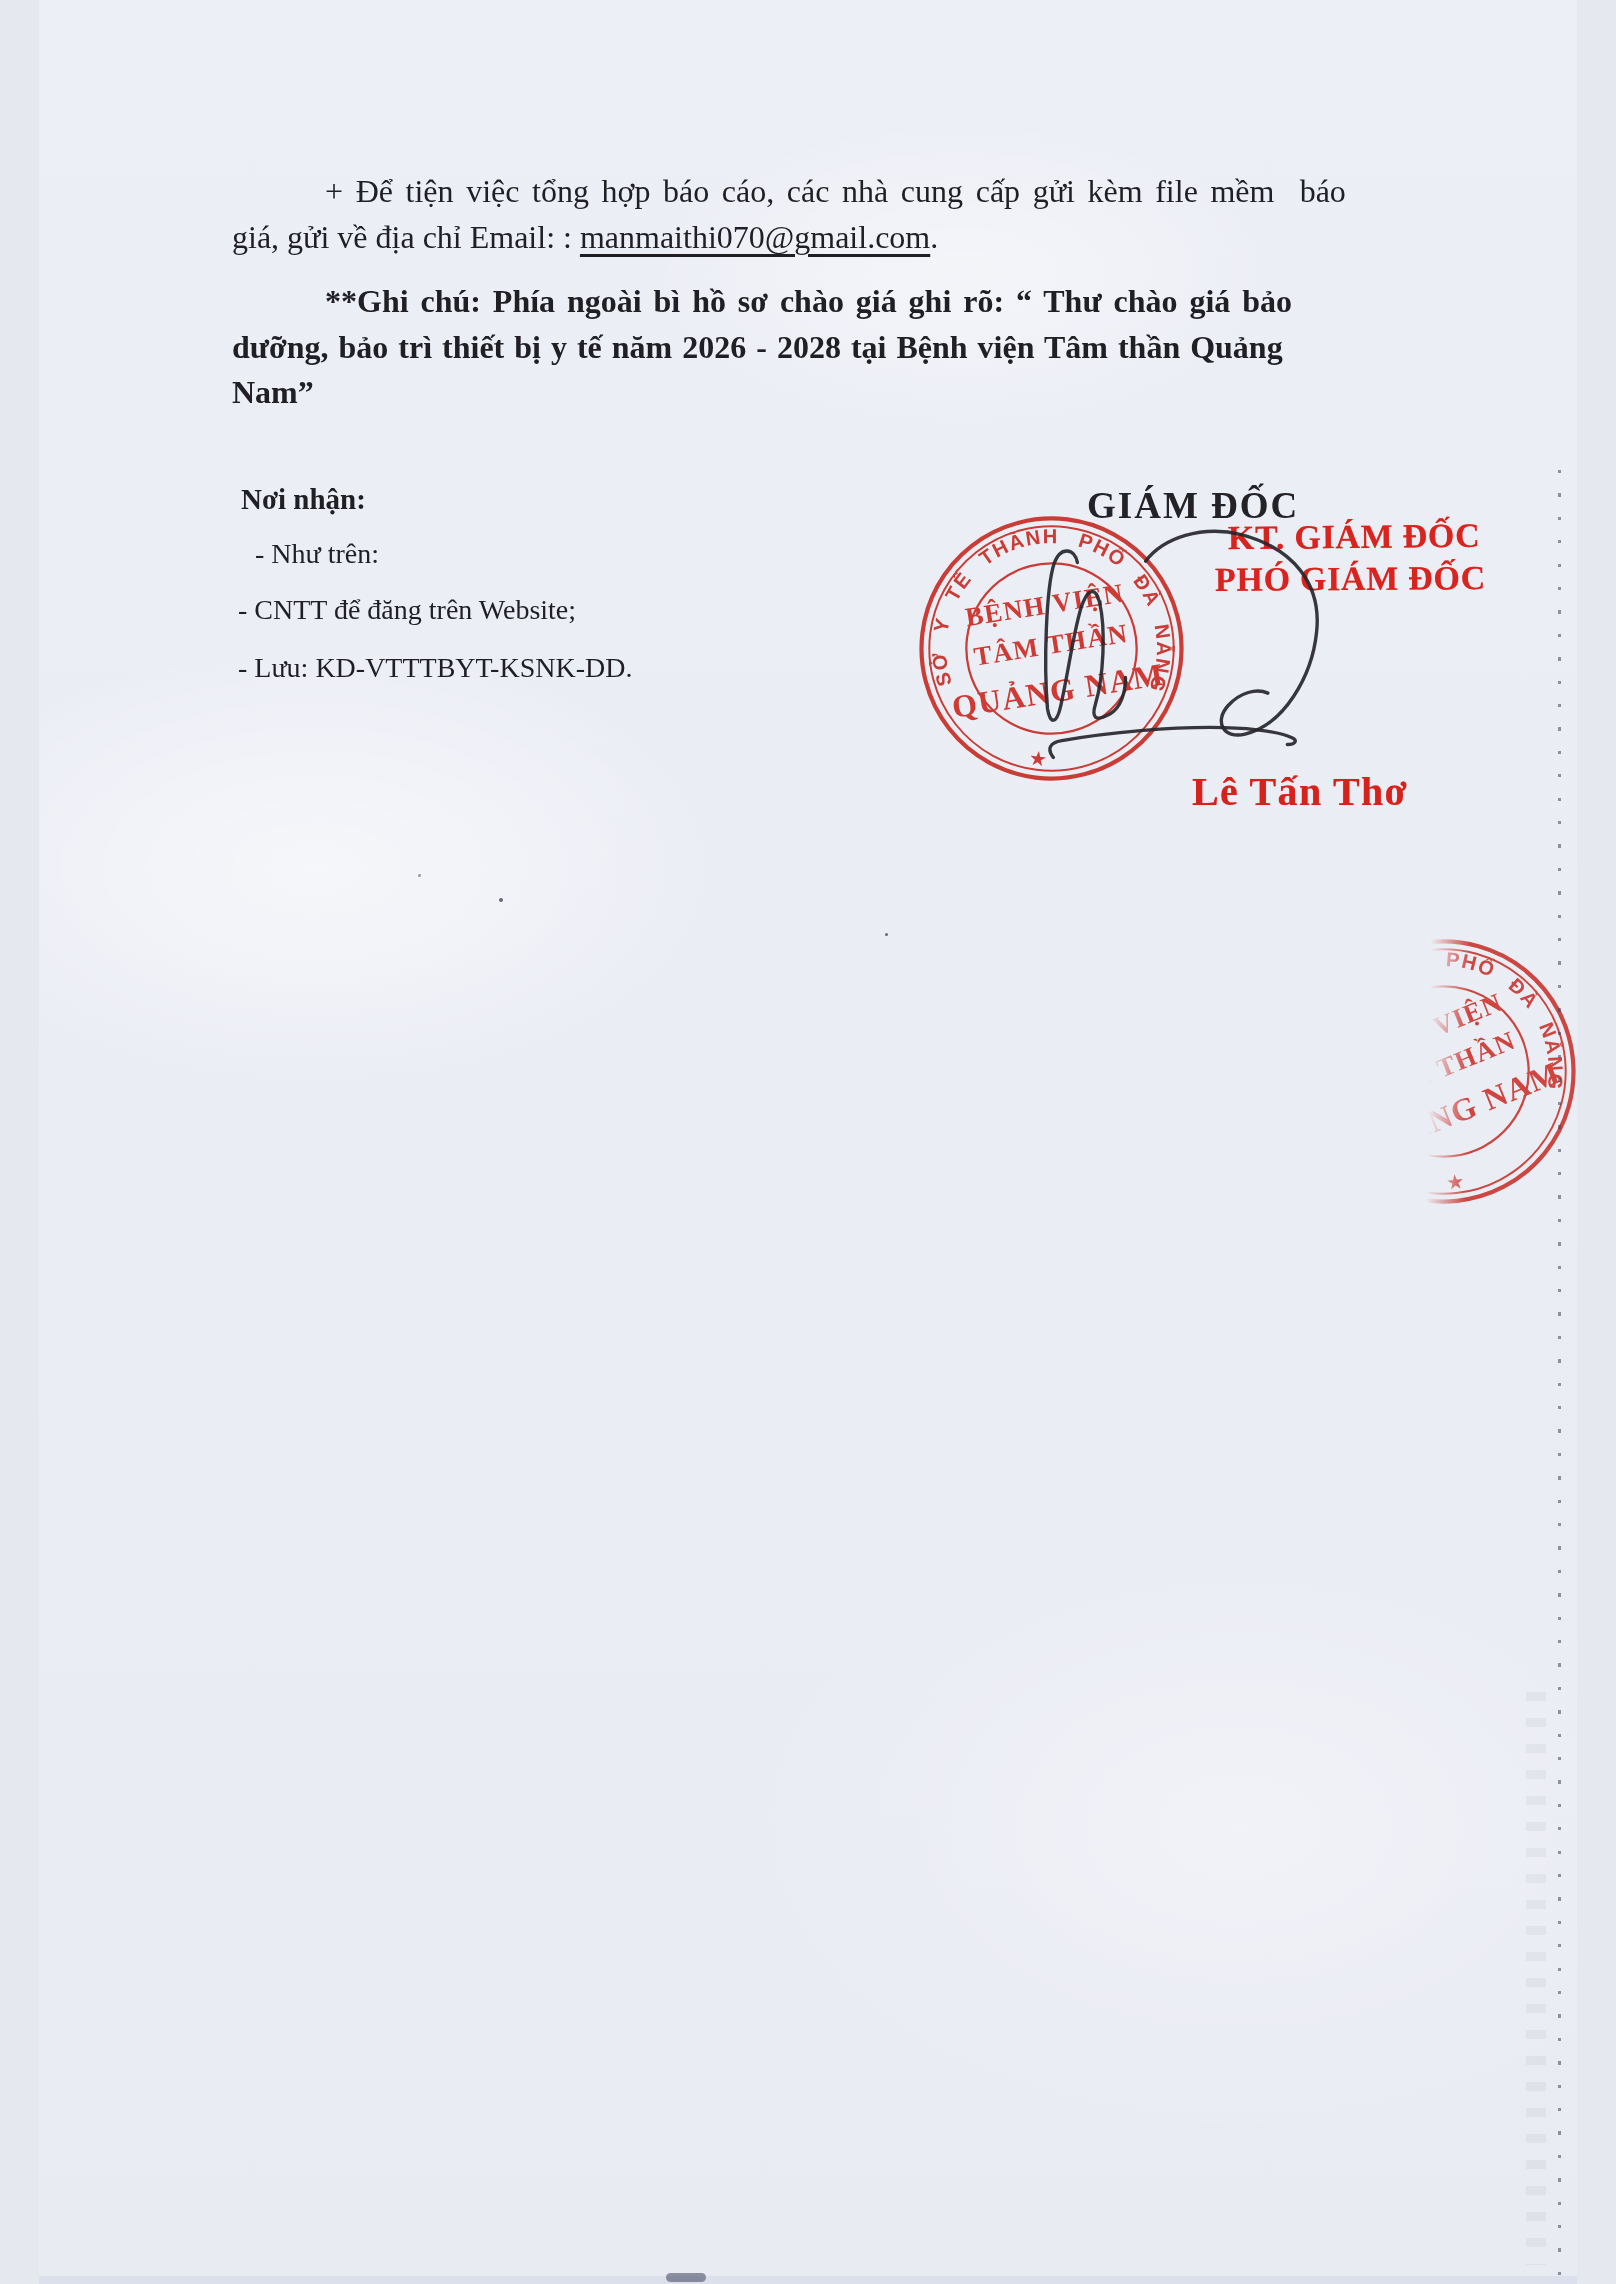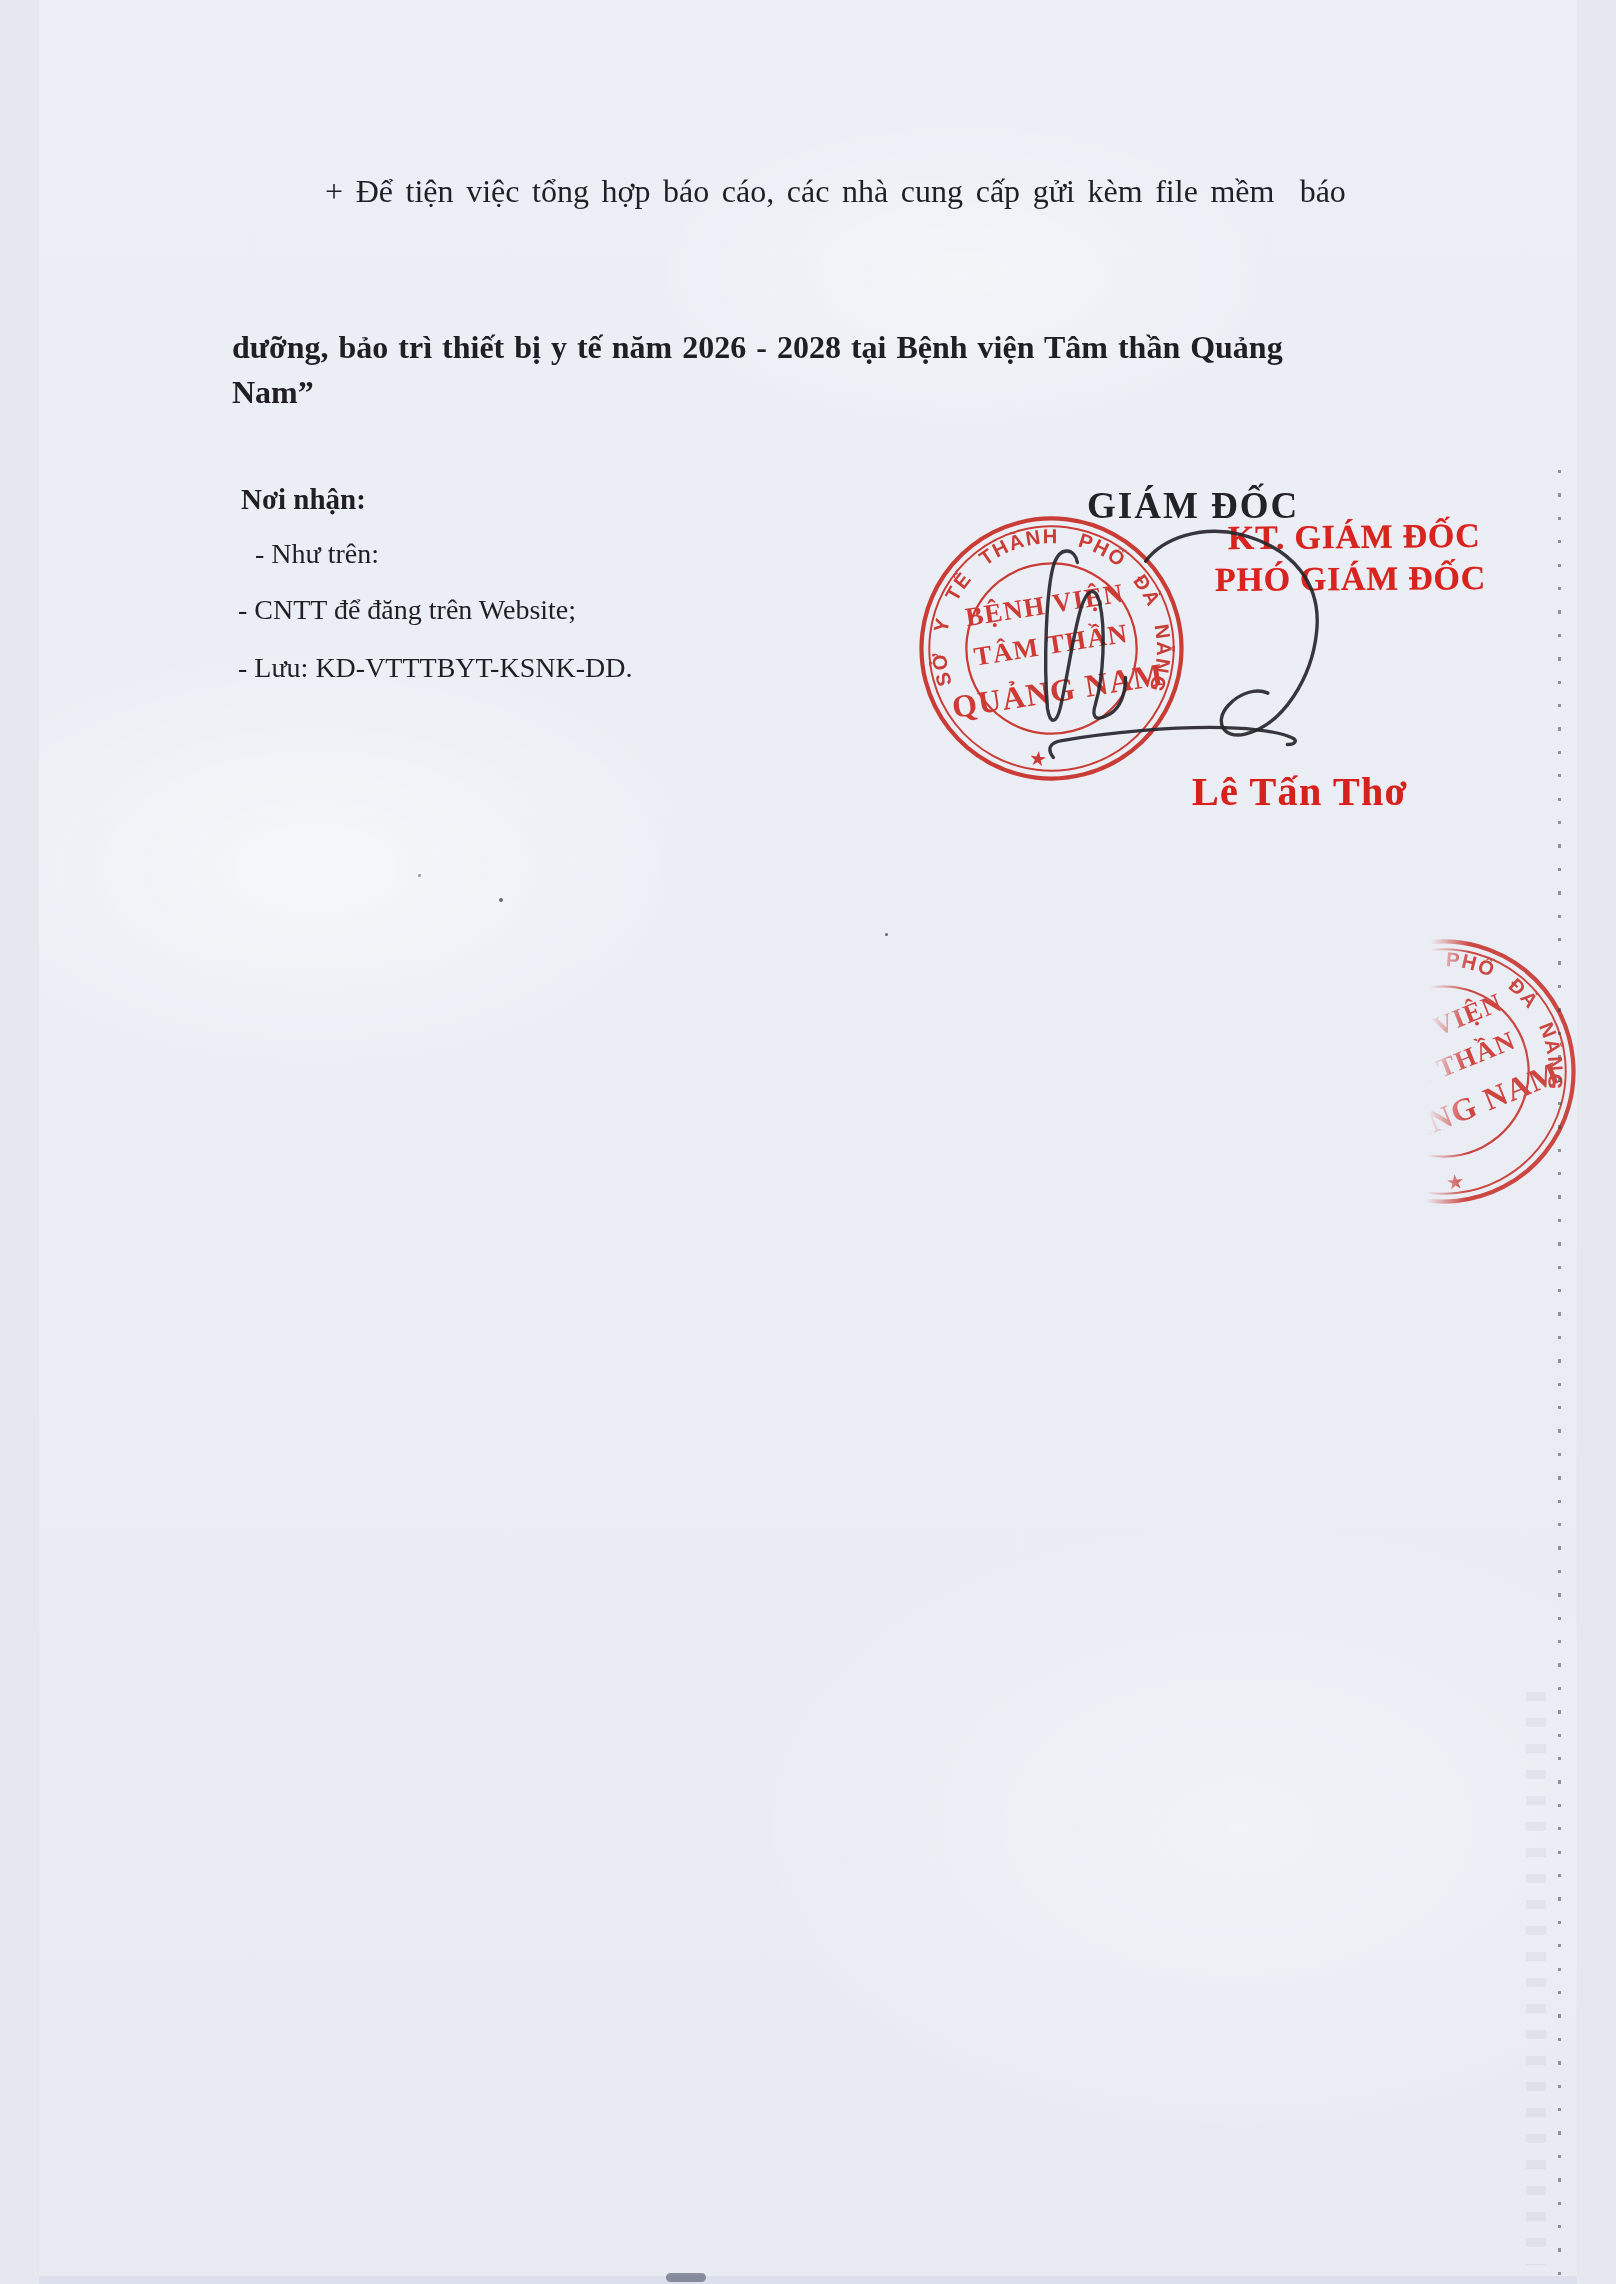--- a/index.html
+++ b/index.html
@@ -63,21 +63,23 @@
   .margin-tick{position:absolute;left:1596px;width:2px;height:10.4px;background:rgba(60,64,82,.5);}
   .mt1{top:197px;}
   .mt2{top:545px;}
 </style>
 </head>
 <body>
 
 <div class="page">
 
   <p class="abs body-line l-p1l1">+ Để tiện việc tổng hợp báo cáo, các nhà cung cấp gửi kèm file mềm  báo</p>
+  <p class="abs body-line l-p1l2"><span>giá, gửi về địa chỉ Email: : </span><span class="email">manmaithi070@gmail.com</span><span>.</span></p>
 
+  <p class="abs body-line bold l-n1">**Ghi chú: Phía ngoài bì hồ sơ chào giá ghi rõ: “ Thư chào giá bảo</p>
   <p class="abs body-line bold l-n2">dưỡng, bảo trì thiết bị y tế năm 2026 - 2028 tại Bệnh viện Tâm thần Quảng</p>
   <p class="abs body-line bold l-n3">Nam”</p>
 
 
   <div>
     <p class="abs rec-heading">Nơi nhận:</p>
     <p class="abs rec-item r1">- Như trên:</p>
     <p class="abs rec-item r2">- CNTT để đăng trên Website;</p>
     <p class="abs rec-item r3">- Lưu: KD-VTTTBYT-KSNK-DD.</p>
   </div>

